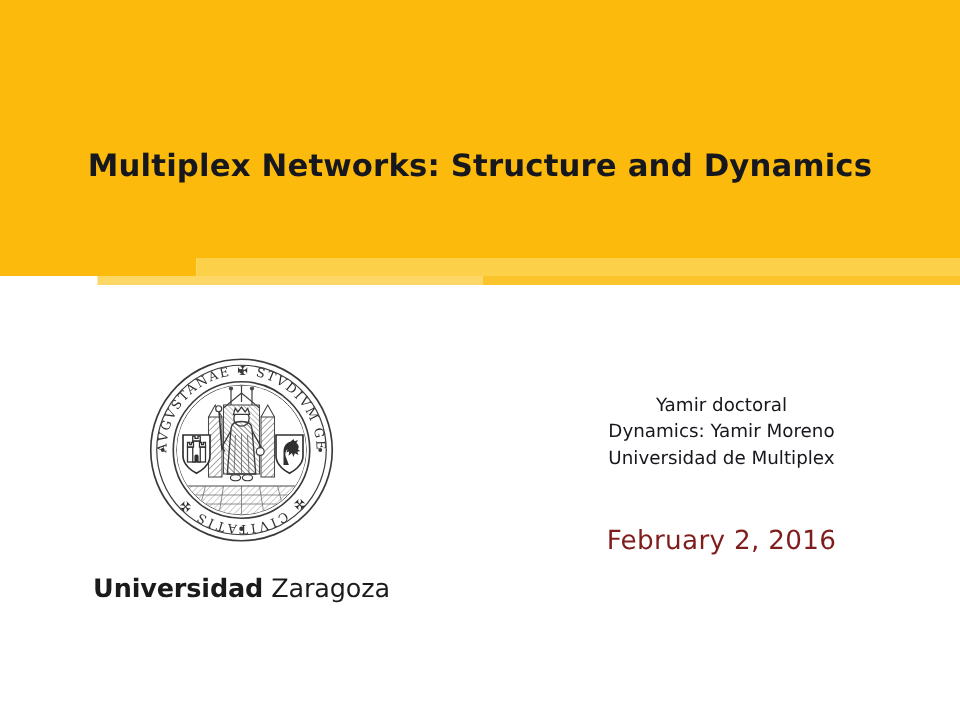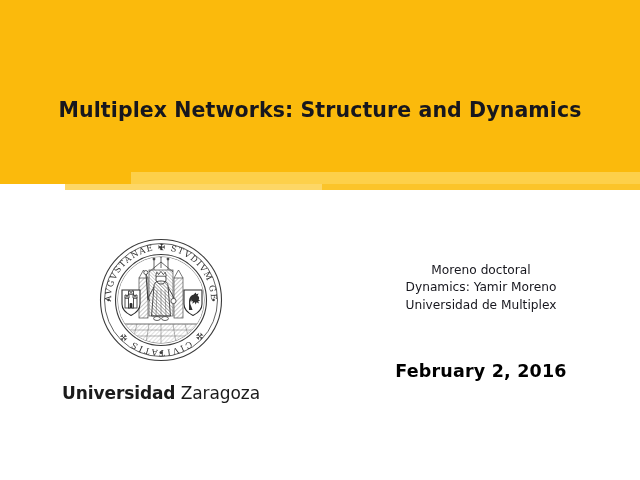--- a/index.html
+++ b/index.html
@@ -156,25 +156,25 @@
     font-size: 12.2px;
     font-weight: 400;
     color: #17171e;
     line-height: 1.42;
   }
   .inst-block div {
     white-space: nowrap;
   }
 
   .date-line {
-    margin-top: 47px;
+    margin-top: 37px;
     font-family: "DejaVu Sans", sans-serif;
     font-size: 17.5px;
-    font-weight: 700;
-    color: #000000;
+    font-weight: 400;
+    color: #7f1d1d;
     letter-spacing: 0.2px;
     white-space: nowrap;
   }
 </style>
 </head>
 <body>
 
 <div id="slide">
 
   <div class="header-band"></div>
@@ -317,21 +317,21 @@
 
       <div class="wordmark">
         <span class="wm-bold">Universidad</span><span>&nbsp;</span><span class="wm-light">Zaragoza</span>
       </div>
     </div>
 
     <div class="info-col">
 
 
       <div class="inst-block">
-        <div>Moreno doctoral</div>
+        <div>Yamir doctoral</div>
         <div>Dynamics: Yamir Moreno</div>
         <div>Universidad de Multiplex</div>
       </div>
 
       <div class="date-line">February 2, 2016</div>
     </div>
 
   </div>
 </div>
 

